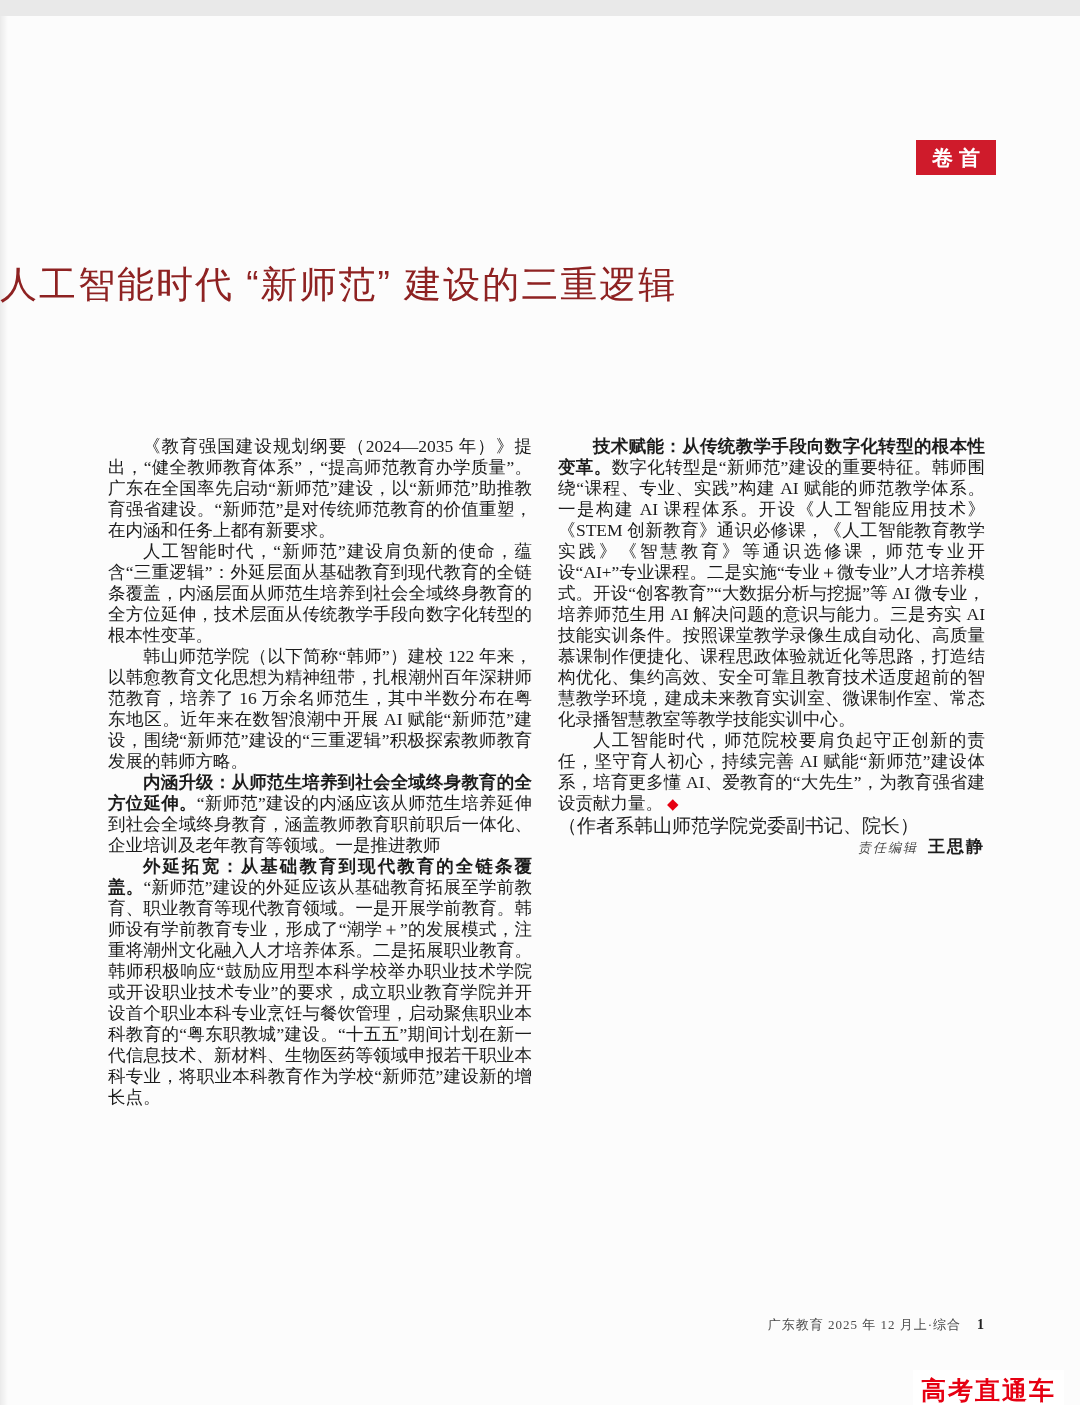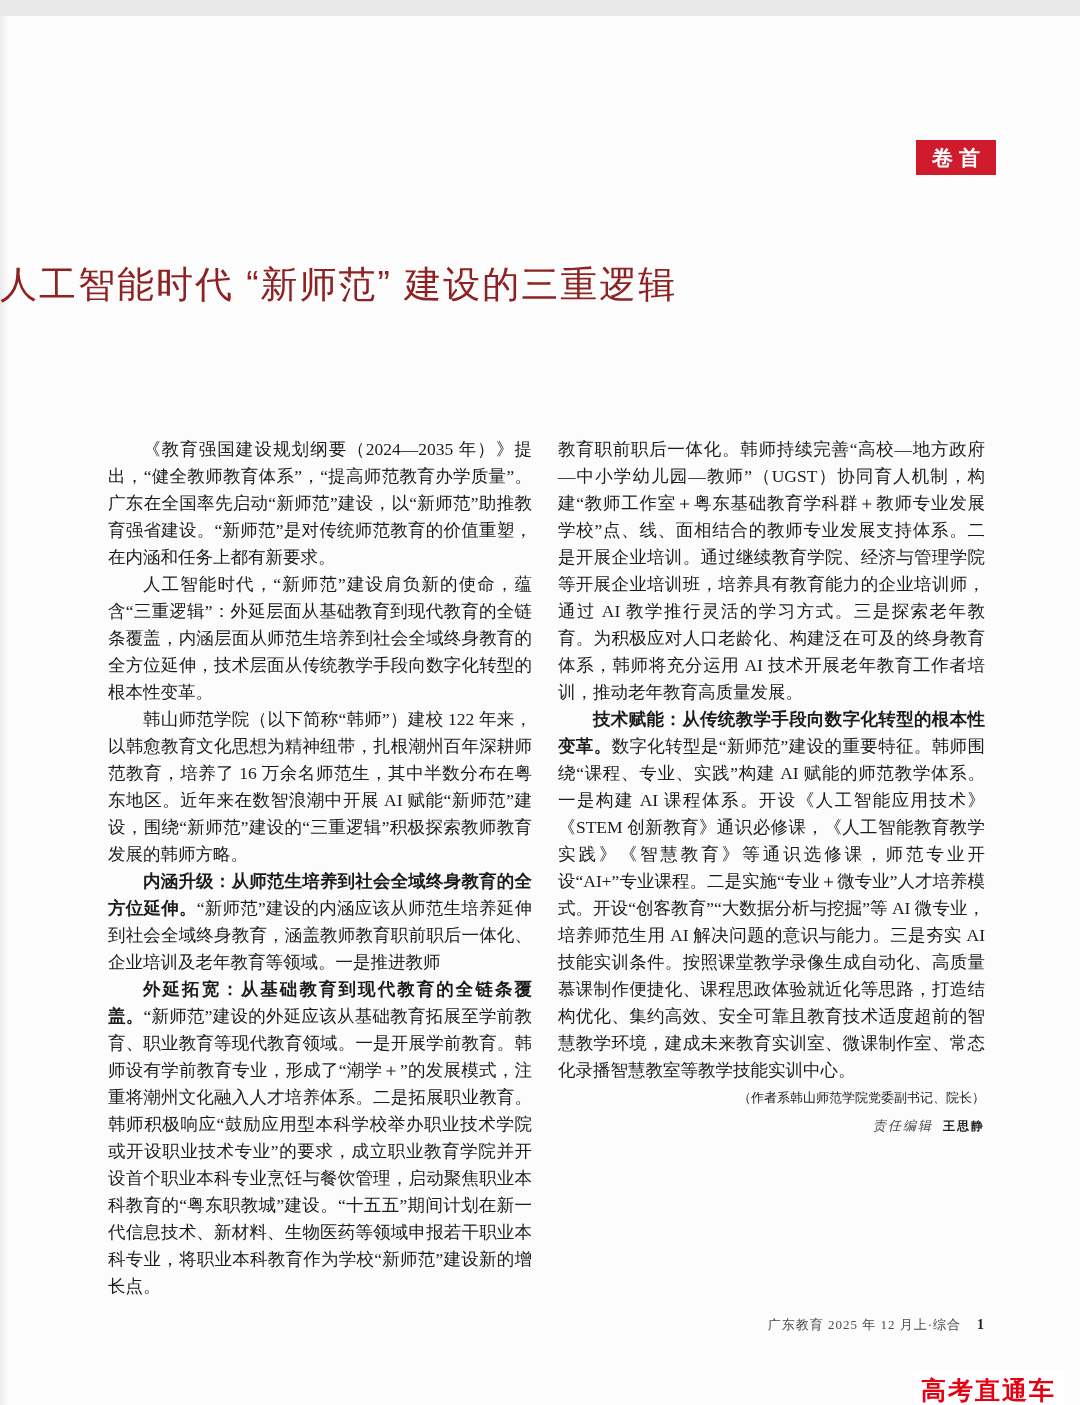--- a/index.html
+++ b/index.html
@@ -55,54 +55,54 @@
     letter-spacing:1px;
   }
 
   .columns{
     position:absolute;top:420px;left:108px;width:877px;
     display:flex;gap:26px;
   }
   .col{
     width:424px;
     font-size:17.5px;
-    line-height:27px;
+    line-height:21px;
     text-align:justify;
   }
   .col.right{width:427px;}
   .col p{margin:0;text-indent:2em;}
   .col p.no-indent{text-indent:0;}
   .lead{
     font-weight:bold;
     font-family:"Liberation Sans","DejaVu Sans",sans-serif;
   }
   .endmark{
     color:var(--accent_red);
     margin-left:4px;
     font-size:15px;
   }
 
   .author-note{
     margin-top:26px;
-    text-align:right;
+    text-align:left;
     text-indent:0 !important;
-    font-size:13px;
+    font-size:19px;
     color:#222;
   }
   .editor-line{
     margin-top:8px;
     text-align:right;
     text-indent:0 !important;
   }
   .editor-label{
     font-size:13px;color:#444;letter-spacing:2px;margin-right:10px;
     font-style:italic;
   }
   .editor-name{
-    font-size:12px;font-weight:bold;letter-spacing:2px;
+    font-size:17px;font-weight:bold;letter-spacing:2px;
     font-family:Liberation Mono, monospace;
   }
 
   .page-footer{
     position:absolute;left:108px;width:877px;top:1300px;
     text-align:right;
     font-size:13px;color:#4a4a4a;
     letter-spacing:1px;
   }
   .page-number{
@@ -133,22 +133,22 @@
 
     <div class="col left">
       <p><span>《教育强国建设规划纲要（2024—2035 年）》提出，“健全教师教育体系”，“提高师范教育办学质量”。广东在全国率先启动“新师范”建设，以“新师范”助推教育强省建设。“新师范”是对传统师范教育的价值重塑，在内涵和任务上都有新要求。</span></p>
       <p><span>人工智能时代，“新师范”建设肩负新的使命，蕴含“三重逻辑”：外延层面从基础教育到现代教育的全链条覆盖，内涵层面从师范生培养到社会全域终身教育的全方位延伸，技术层面从传统教学手段向数字化转型的根本性变革。</span></p>
       <p><span>韩山师范学院（以下简称“韩师”）建校 122 年来，以韩愈教育文化思想为精神纽带，扎根潮州百年深耕师范教育，培养了 16 万余名师范生，其中半数分布在粤东地区。近年来在数智浪潮中开展 AI 赋能“新师范”建设，围绕“新师范”建设的“三重逻辑”积极探索教师教育发展的韩师方略。</span></p>
       <p><b class="lead">内涵升级：从师范生培养到社会全域终身教育的全方位延伸。</b><span>“新师范”建设的内涵应该从师范生培养延伸到社会全域终身教育，涵盖教师教育职前职后一体化、企业培训及老年教育等领域。一是推进教师</span></p>
       <p><b class="lead">外延拓宽：从基础教育到现代教育的全链条覆盖。</b><span>“新师范”建设的外延应该从基础教育拓展至学前教育、职业教育等现代教育领域。一是开展学前教育。韩师设有学前教育专业，形成了“潮学＋”的发展模式，注重将潮州文化融入人才培养体系。二是拓展职业教育。韩师积极响应“鼓励应用型本科学校举办职业技术学院或开设职业技术专业”的要求，成立职业教育学院并开设首个职业本科专业烹饪与餐饮管理，启动聚焦职业本科教育的“粤东职教城”建设。“十五五”期间计划在新一代信息技术、新材料、生物医药等领域申报若干职业本科专业，将职业本科教育作为学校“新师范”建设新的增长点。</span></p>
     </div>
 
     <div class="col right">
-      <p class="no-indent"><span>教育职前职后一体化。韩师持续完善“高校—地方政府—中小学幼儿园—教师”（UGST）协同育人机制，构建“教师工作室＋粤东基础教育学科群＋教师专业发展学校”点、线、面相结合的教师专业发展支持体系。二是开展企业培训。通过继续教育学院、经济与管理学院等开展企业培训班，培养具有教育能力的企业培训师，通过 AI 教学推行灵活的学习方式。三是探索老年教育。为积极应对人口老龄化、构建泛在可及的终身教育体系，韩师将充分运用 AI 技术开展老年教育工作者培训，推动老年教育高质量发展。</span></p>
       <p><b class="lead">技术赋能：从传统教学手段向数字化转型的根本性变革。</b><span>数字化转型是“新师范”建设的重要特征。韩师围绕“课程、专业、实践”构建 AI 赋能的师范教学体系。一是构建 AI 课程体系。开设《人工智能应用技术》《STEM 创新教育》通识必修课，《人工智能教育教学实践》《智慧教育》等通识选修课，师范专业开设“AI+”专业课程。二是实施“专业＋微专业”人才培养模式。开设“创客教育”“大数据分析与挖掘”等 AI 微专业，培养师范生用 AI 解决问题的意识与能力。三是夯实 AI 技能实训条件。按照课堂教学录像生成自动化、高质量慕课制作便捷化、课程思政体验就近化等思路，打造结构优化、集约高效、安全可靠且教育技术适度超前的智慧教学环境，建成未来教育实训室、微课制作室、常态化录播智慧教室等教学技能实训中心。</span></p>
+      <p><span>人工智能时代，师范院校要肩负起守正创新的责任，坚守育人初心，持续完善 AI 赋能“新师范”建设体系，培育更多懂 AI、爱教育的“大先生”，为教育强省建设贡献力量。</span><span class="endmark">◆</span></p>
 
       <p class="author-note">（作者系韩山师范学院党委副书记、院长）</p>
       <p class="editor-line">
         <span class="editor-label">责任编辑</span><span class="editor-name">王思静</span>
       </p>
     </div>
 
   </div>
 
   <div class="page-footer">

